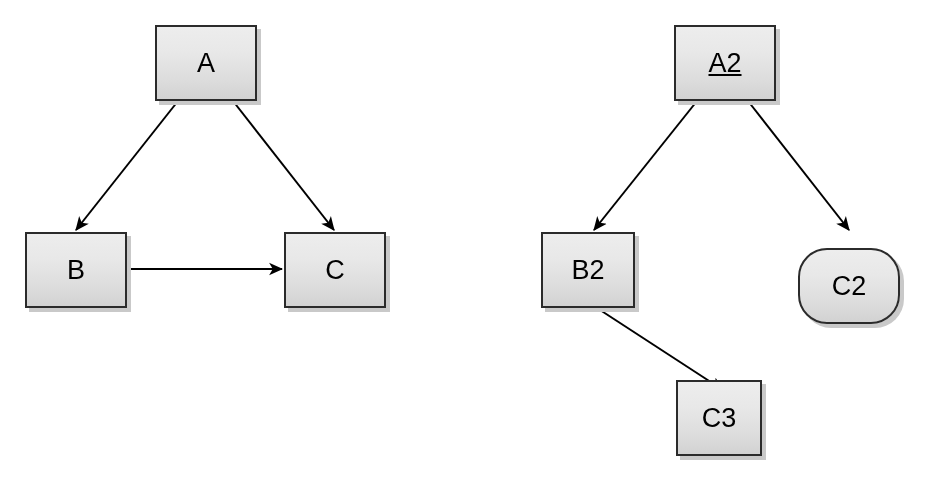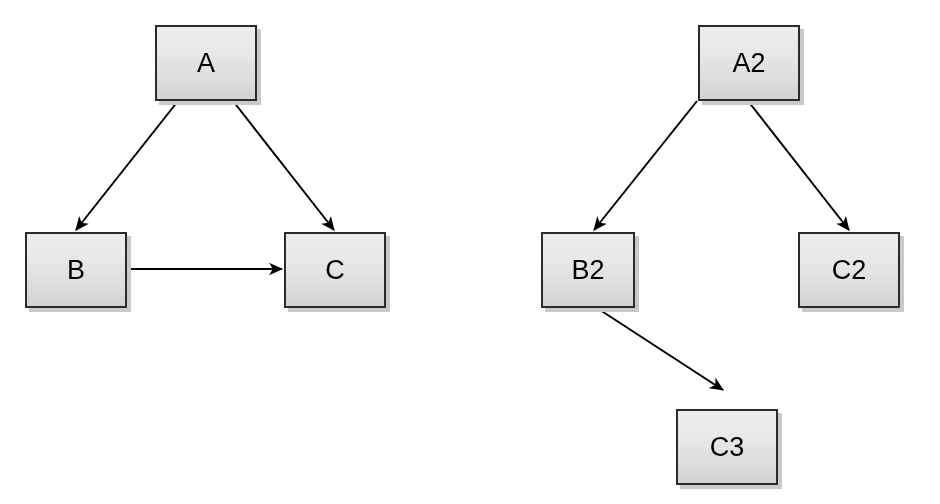--- a/index.html
+++ b/index.html
@@ -70,26 +70,26 @@
 
   <div class="node" style="left: 155px; top: 25px; width: 102px; height: 76px;">
     <span class="node-label">A</span>
   </div>
   <div class="node" style="left: 25px; top: 232px; width: 102px; height: 76px;">
     <span class="node-label">B</span>
   </div>
   <div class="node" style="left: 284px; top: 232px; width: 102px; height: 76px;">
     <span class="node-label">C</span>
   </div>
-  <div class="node" style="left: 698px; top: 25px; width: 102px; height: 76px;">
+  <div class="node" style="left: 674px; top: 25px; width: 102px; height: 76px; text-decoration: underline;">
     <span class="node-label">A2</span>
   </div>
   <div class="node" style="left: 541px; top: 232px; width: 94px; height: 76px;">
     <span class="node-label">B2</span>
   </div>
-  <div class="node" style="left: 798px; top: 232px; width: 102px; height: 76px;">
+  <div class="node" style="left: 798px; top: 248px; width: 102px; height: 76px; border-radius: 29px;">
     <span class="node-label">C2</span>
   </div>
-  <div class="node" style="left: 676px; top: 409px; width: 102px; height: 76px; text-align: center;">
+  <div class="node" style="left: 676px; top: 380px; width: 86px; height: 76px; text-align: center;">
     <span class="node-label">C3</span>
   </div>
 
 </div>
 
 </body></html>

